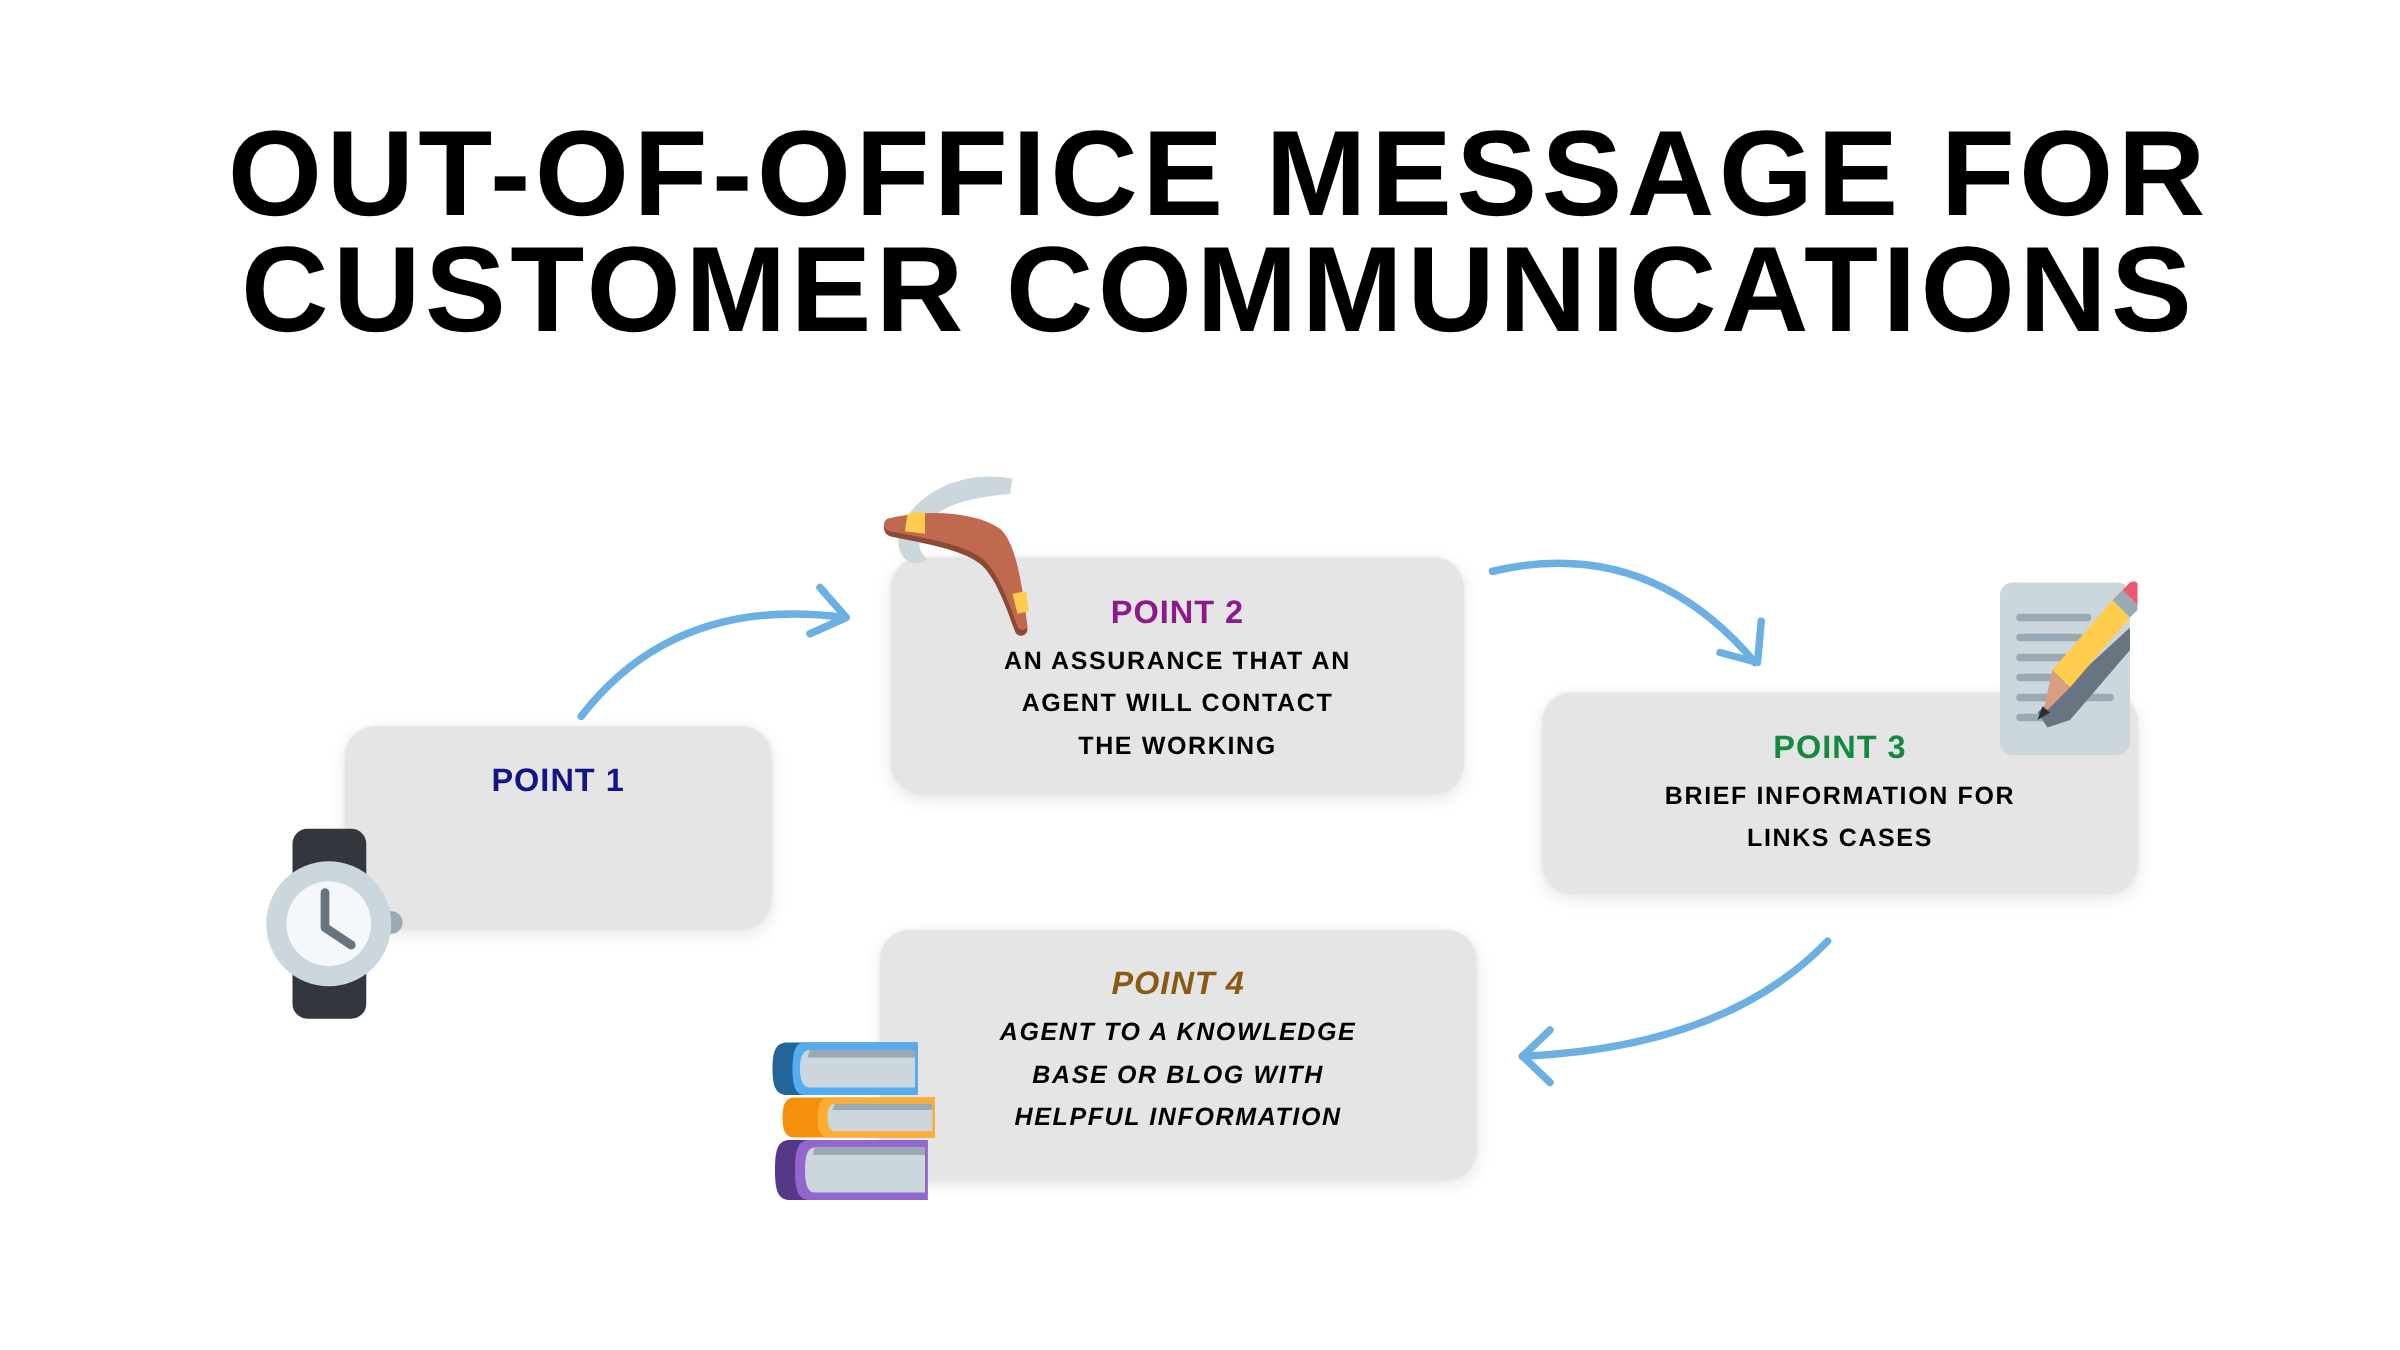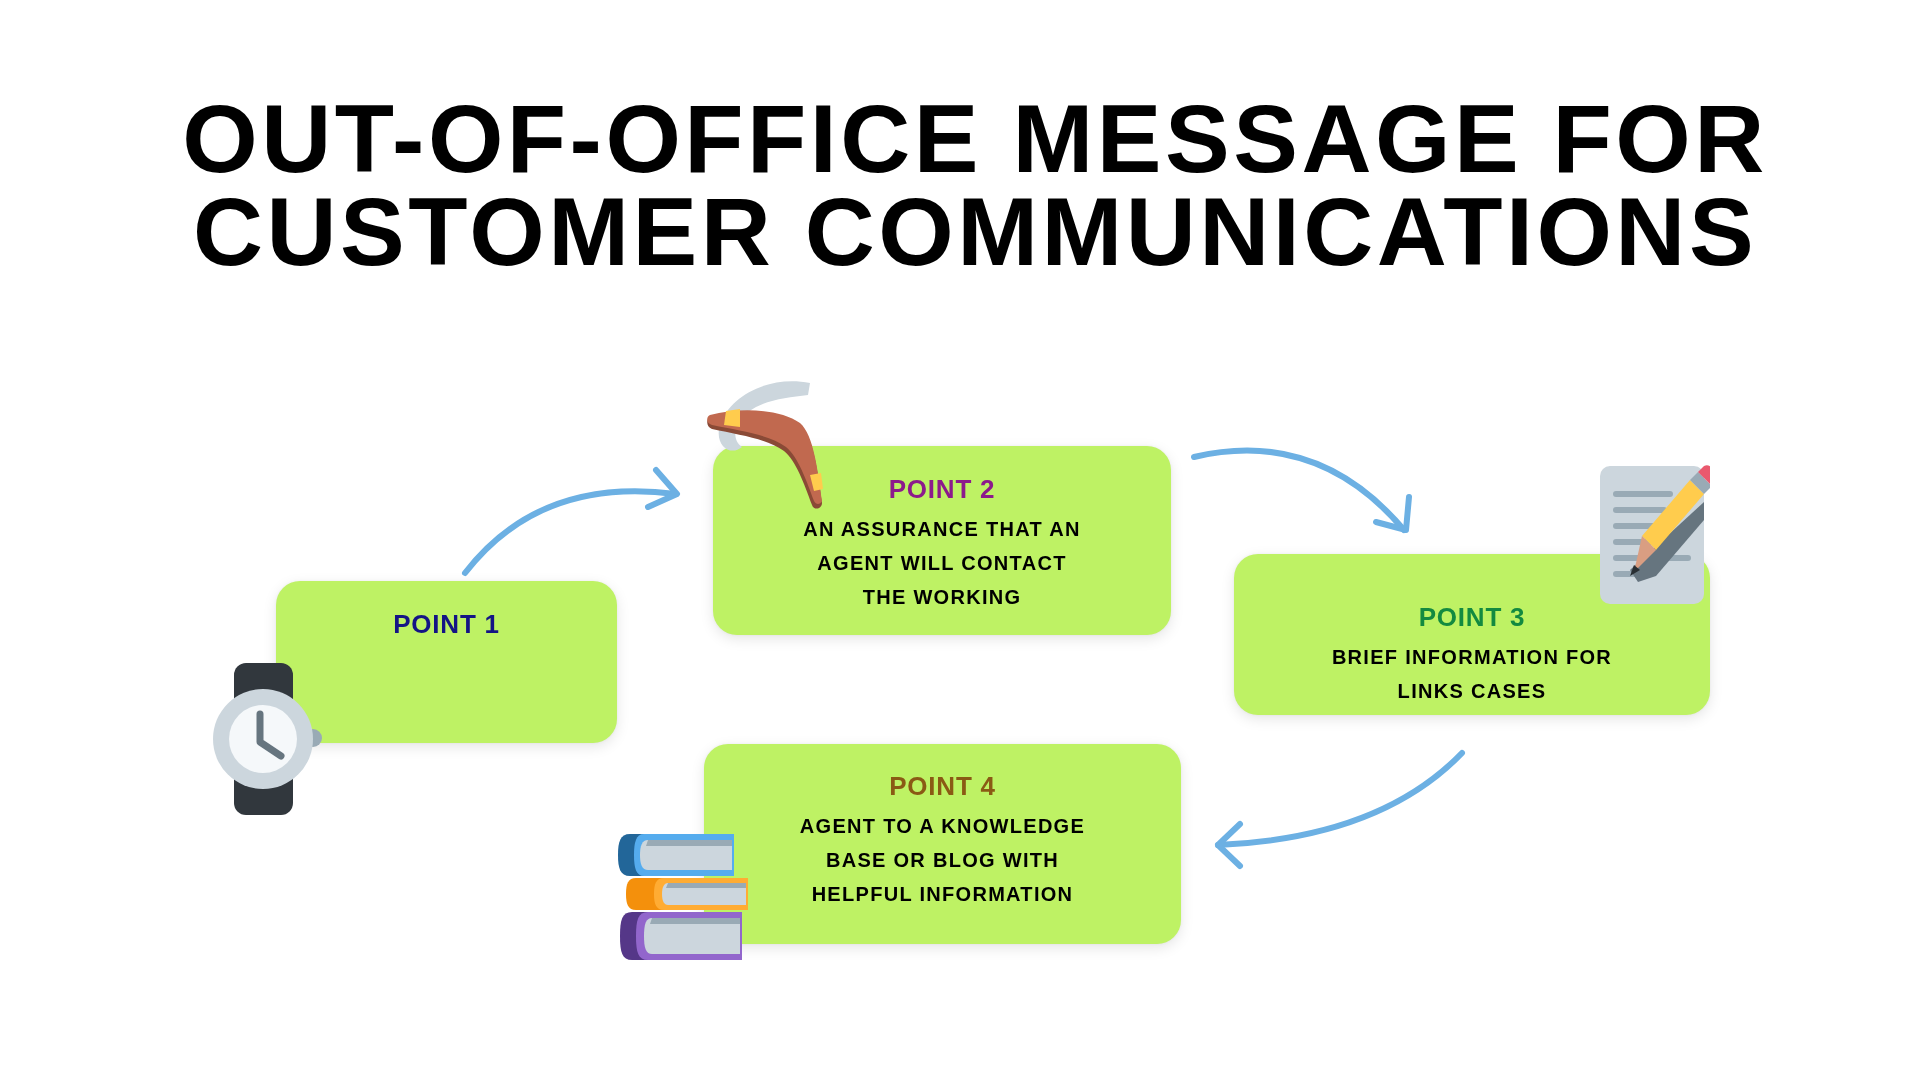--- a/index.html
+++ b/index.html
@@ -5,33 +5,33 @@
   html, body { margin: 0; padding: 0; background: #ffffff; }
   body { width: 1920px; height: 1080px; position: relative; overflow: hidden;
          font-family: "Liberation Sans", "DejaVu Sans", sans-serif; }
   .title {
     position: absolute; left: 0; top: 92px; width: 1950px; text-align: center;
     font-weight: 700; font-size: 97px; line-height: 93px; color: #000;
     letter-spacing: 3.5px; margin: 0;
   }
   .title .line { display: block; white-space: nowrap; }
   .card {
-    position: absolute; background: #bef264; border-radius: 24px;
+    position: absolute; background: #e5e5e5; border-radius: 24px;
     box-shadow: 0 4px 14px rgba(0,0,0,0.10), 0 0 3px rgba(0,0,0,0.05);
     text-align: center; box-sizing: border-box;
   }
   .card .point { font-weight: 700; font-size: 26px; line-height: 30px; letter-spacing: 0.8px; display: block; }
   .card .body { font-weight: 700; font-size: 20px; line-height: 34px; letter-spacing: 1.3px; color: #000; display: block; margin-top: 8px; }
   #card1 { left: 276px; top: 581px; width: 341px; height: 162px; padding-top: 28px; }
   #card2 { left: 713px; top: 446px; width: 458px; height: 189px; padding-top: 28px; }
   #card3 { left: 1234px; top: 554px; width: 476px; height: 161px; padding-top: 28px; }
-  #card4 { left: 704px; top: 744px; width: 477px; height: 200px; padding-top: 27px; }
+  #card4 { left: 704px; top: 744px; width: 477px; height: 200px; padding-top: 27px; font-style: italic; }
   #card1 .point { color: #141485; }
   #card2 .point { color: #8c1a8c; }
-  #card3 .point { color: #138a40; margin-top: 20px; }
+  #card3 .point { color: #138a40; }
   #card4 .point { color: #8a5a14; }
   svg.overlay { position: absolute; left: 0; top: 0; pointer-events: none; }
   .icon { position: absolute; }
 </style>
 </head>
 <body>
 
 <h1 class="title">
   <span class="line">OUT-OF-OFFICE MESSAGE FOR</span>
   <span class="line">CUSTOMER COMMUNICATIONS</span>

